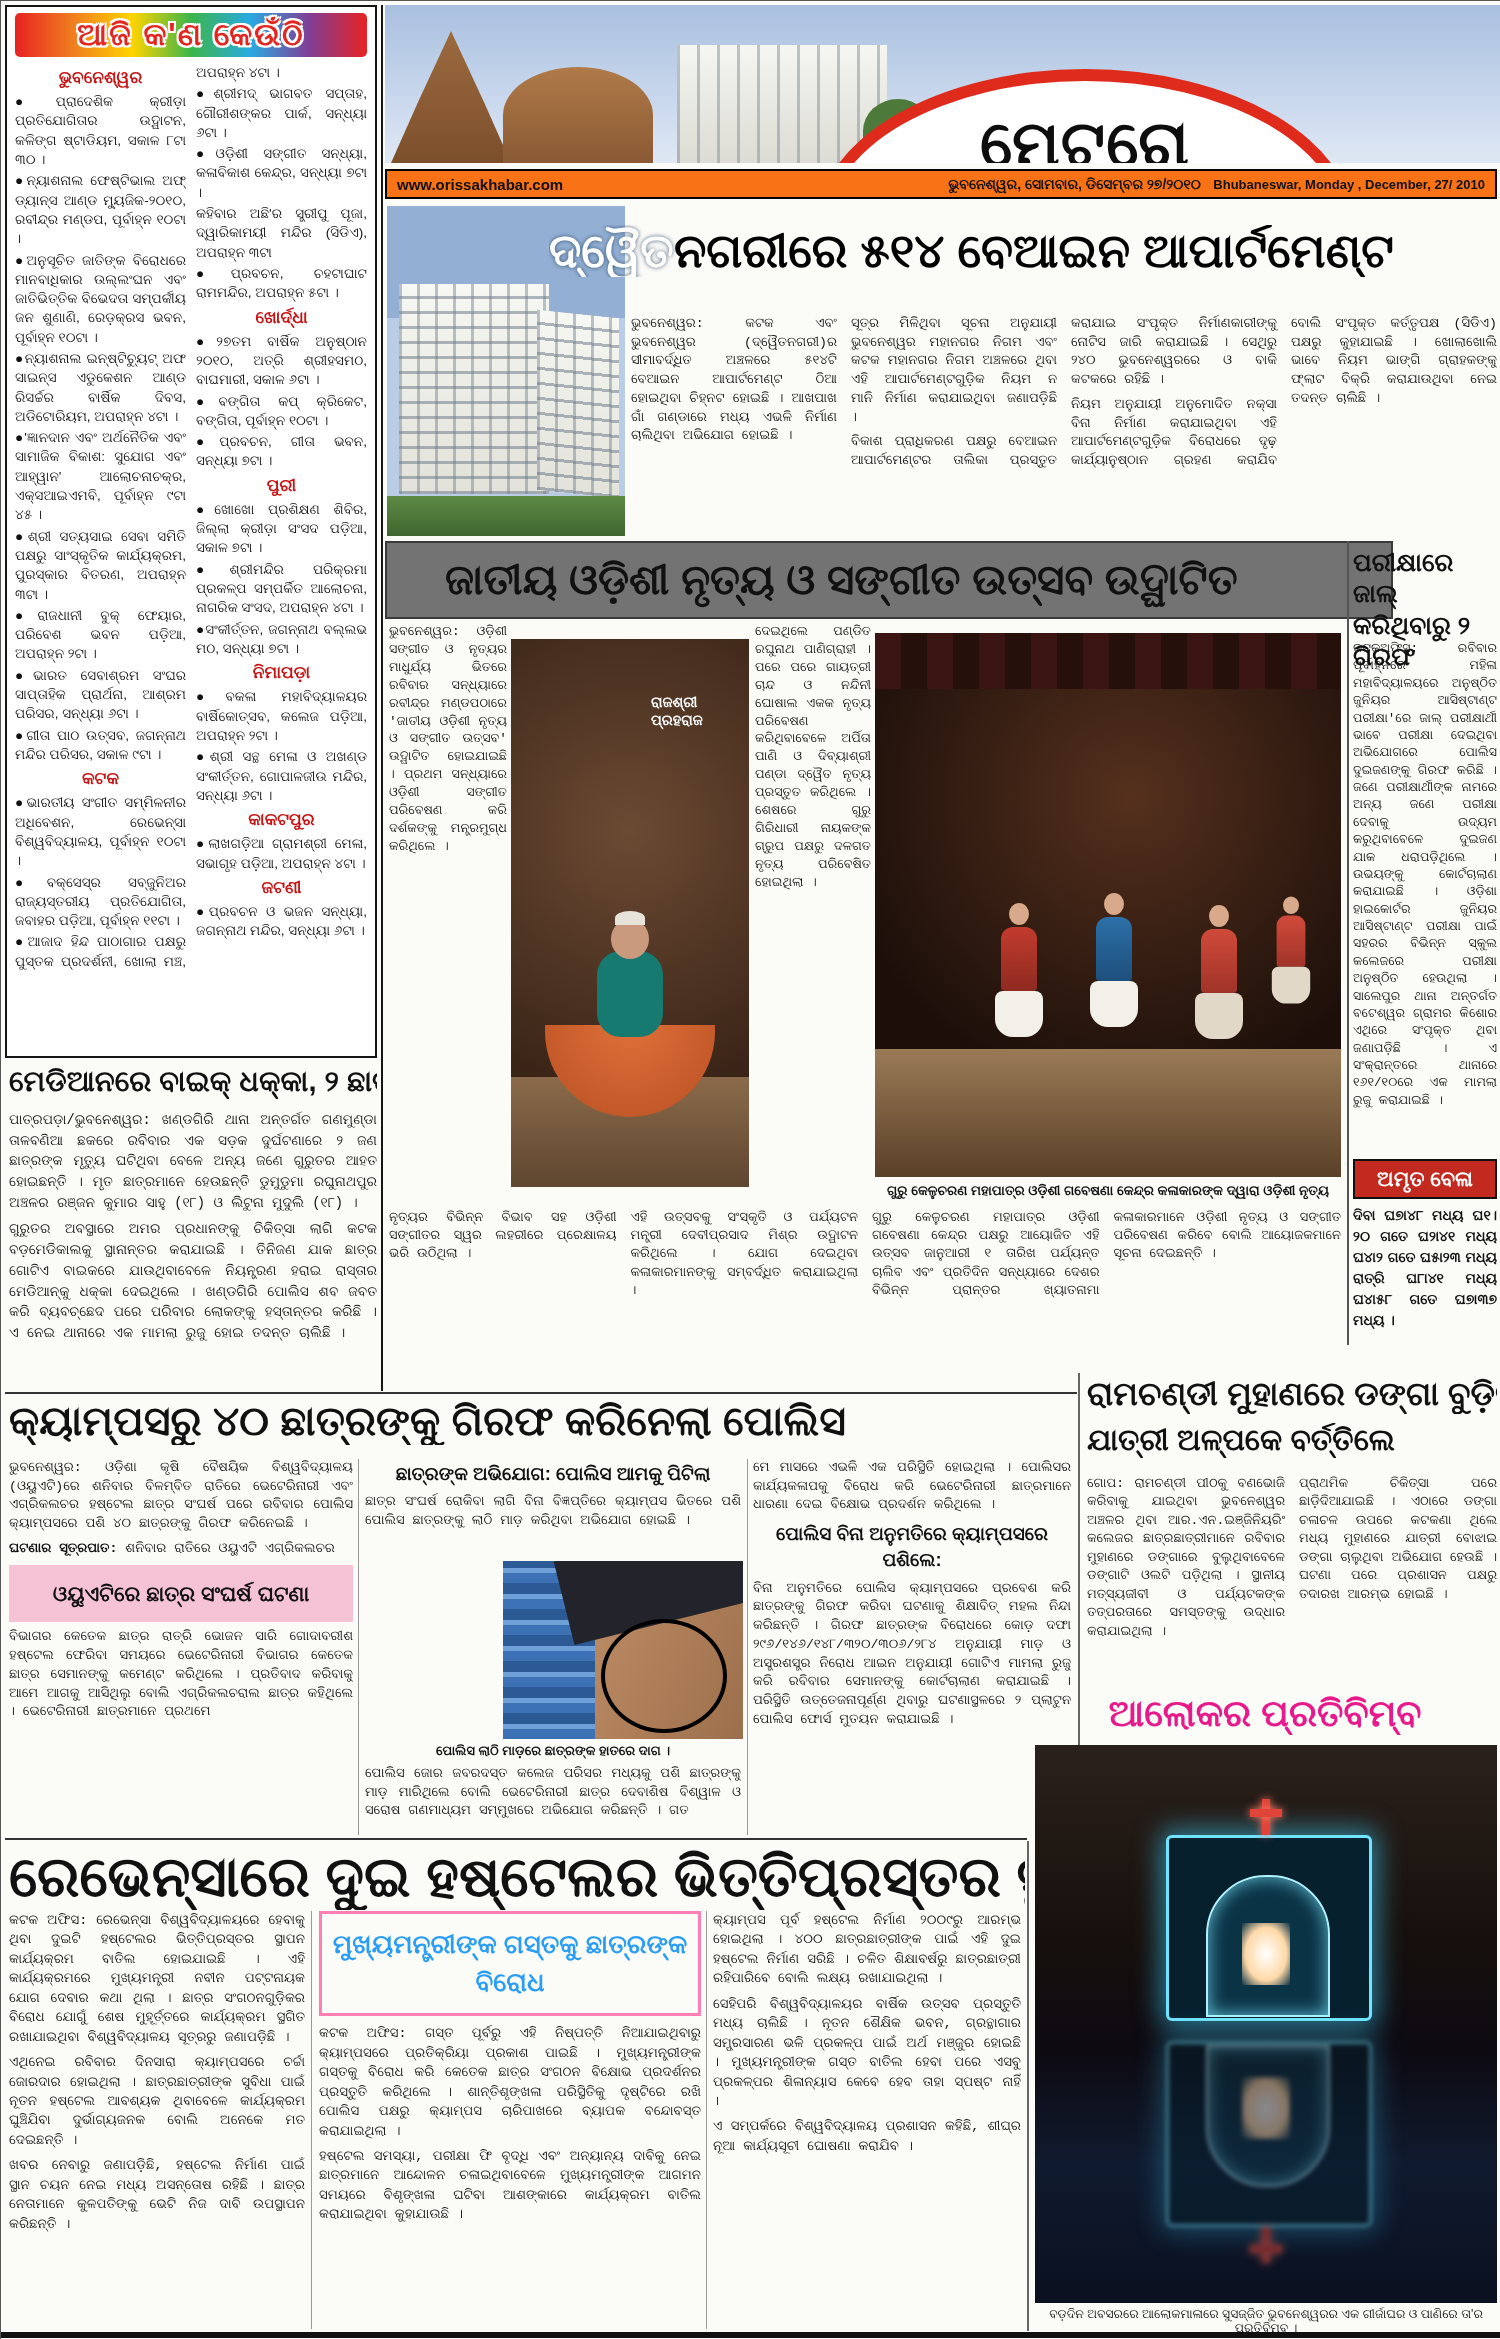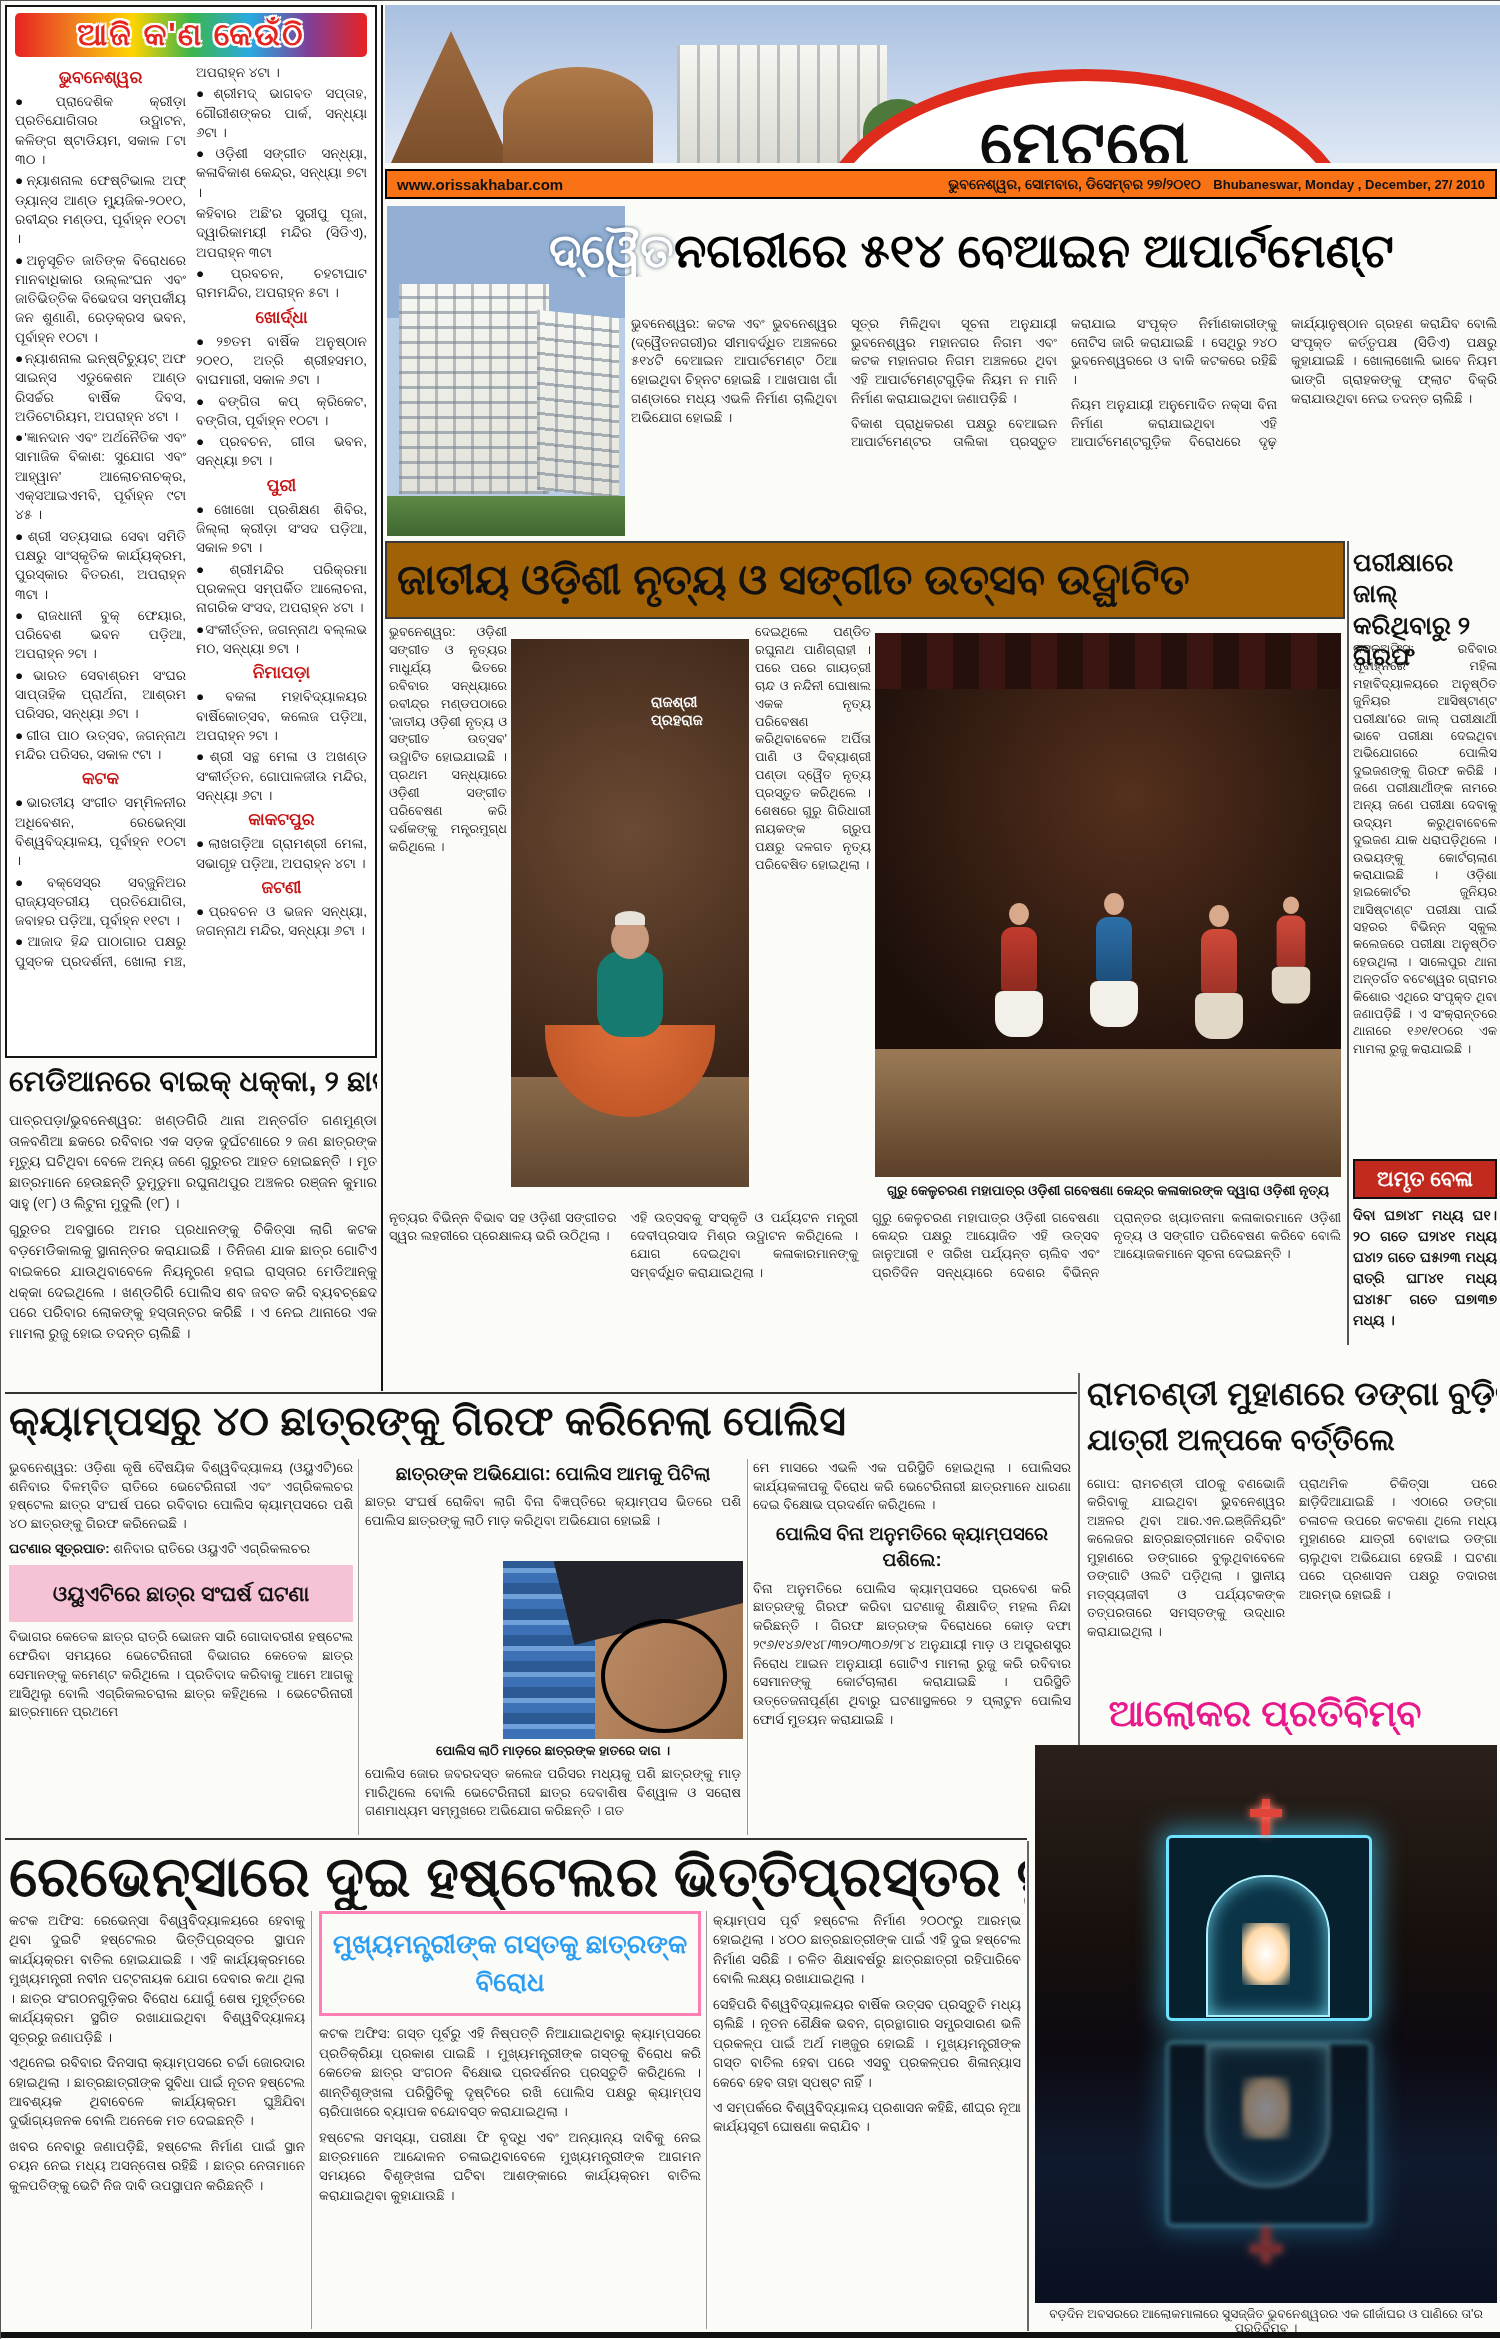--- a/index.html
+++ b/index.html
@@ -1,21 +1,21 @@
 <!DOCTYPE html>
 <html lang="or"><head>
 <meta charset="utf-8">
 <title>ମେଟ୍ରୋ ଧରିତ୍ରୀ</title>
 <style>
   html,body{margin:0;padding:0;background:#777;}
   #page{position:relative;width:1500px;height:2339px;background:#fbfbf8;margin:0 auto;
         font-family:"Liberation Sans","DejaVu Sans",sans-serif;color:#111;border:1px solid #555;overflow:hidden;}
   .abs{position:absolute;overflow:hidden;}
   .jt{text-align:justify;}
-  .para{margin:0 0 6px 0;}
+  .para{margin:0 0 6px 0;font-family:Liberation Mono, monospace;}
   p{margin:0 0 6px 0;}
   b{font-weight:bold;}
 
   
   #left-box{left:4px;top:4px;width:372px;height:1053px;border:2px solid #151515;background:#fff;padding:6px 8px;box-sizing:border-box;}
   #rainbow{height:44px;border-radius:5px;display:flex;align-items:center;justify-content:center;
      background:linear-gradient(90deg,#e82222,#f07f1f,#ffd400,#3cb54a,#29aae1,#7f3f98,#e82222);}
   #rainbow span{font-size:31px;font-weight:800;color:#e3261f;letter-spacing:2px;
      text-shadow:-2px -2px 0 #fff,2px -2px 0 #fff,-2px 2px 0 #fff,2px 2px 0 #fff,0 2px 0 #fff,0 -2px 0 #fff;}
   #listings{margin-top:6px;height:978px;columns:2;column-gap:10px;font-size:13.6px;line-height:1.42;overflow:hidden;}
@@ -51,21 +51,21 @@
        repeating-linear-gradient(90deg,rgba(110,125,140,.45) 0 3px,transparent 3px 18px),linear-gradient(#f7f7f3,#e2e2da);}
   .apt1{left:12px;top:78px;width:150px;height:210px;}
   .apt2{left:150px;top:108px;width:82px;height:180px;transform:skewY(6deg);}
   .hedge{position:absolute;left:0;bottom:0;width:238px;height:40px;background:linear-gradient(#5d8a45,#3f6630);}
   #main-headline{left:548px;top:224px;width:948px;font-size:47px;font-weight:800;white-space:nowrap;line-height:1.1;}
   #main-headline .w{color:#fff;text-shadow:0 0 4px rgba(30,60,90,.8);}
   #main-headline .b{color:#000;}
   #main-body{left:630px;top:314px;width:866px;height:218px;columns:4;column-gap:14px;font-size:13.2px;line-height:1.42;}
 
   
-  #odissi-headbox{left:384px;top:540px;width:956px;height:74px;border:2px solid #3a3a3a;display:flex;align-items:center;background:#a16207;}
+  #odissi-headbox{left:384px;top:540px;width:956px;height:74px;border:2px solid #3a3a3a;display:flex;align-items:center;background:#737373;padding-left:48px;}
   #odissi-headbox span{font-size:42px;font-weight:800;padding-left:10px;white-space:nowrap;}
   #odissi-col1{left:388px;top:622px;width:118px;height:572px;font-size:12.8px;line-height:1.4;}
   #odissi-col2{left:754px;top:622px;width:116px;height:572px;font-size:12.8px;line-height:1.4;}
   #photo-dancer{left:510px;top:638px;width:238px;height:548px;background:radial-gradient(circle at 50% 35%,#6b4a33,#3a2417 70%);}
   .d-floor{position:absolute;left:0;bottom:0;width:100%;height:110px;background:linear-gradient(#8a6a4a,#5f4630);}
   .d-skirt{position:absolute;left:34px;bottom:70px;width:170px;height:92px;background:radial-gradient(circle at 50% 0,#e0703a,#b84f22);border-radius:0 0 85px 85px;}
   .d-torso{position:absolute;left:86px;bottom:150px;width:66px;height:86px;background:#177a70;border-radius:24px;}
   .d-head{position:absolute;left:100px;bottom:228px;width:38px;height:40px;background:#c99a7e;border-radius:50%;}
   .d-crown{position:absolute;left:104px;bottom:262px;width:30px;height:14px;background:#e8e3da;border-radius:50% 50% 0 0;}
   #dancer-name{position:absolute;right:6px;top:54px;width:92px;color:#fff;font-size:14.5px;font-weight:700;text-align:left;line-height:1.25;}

